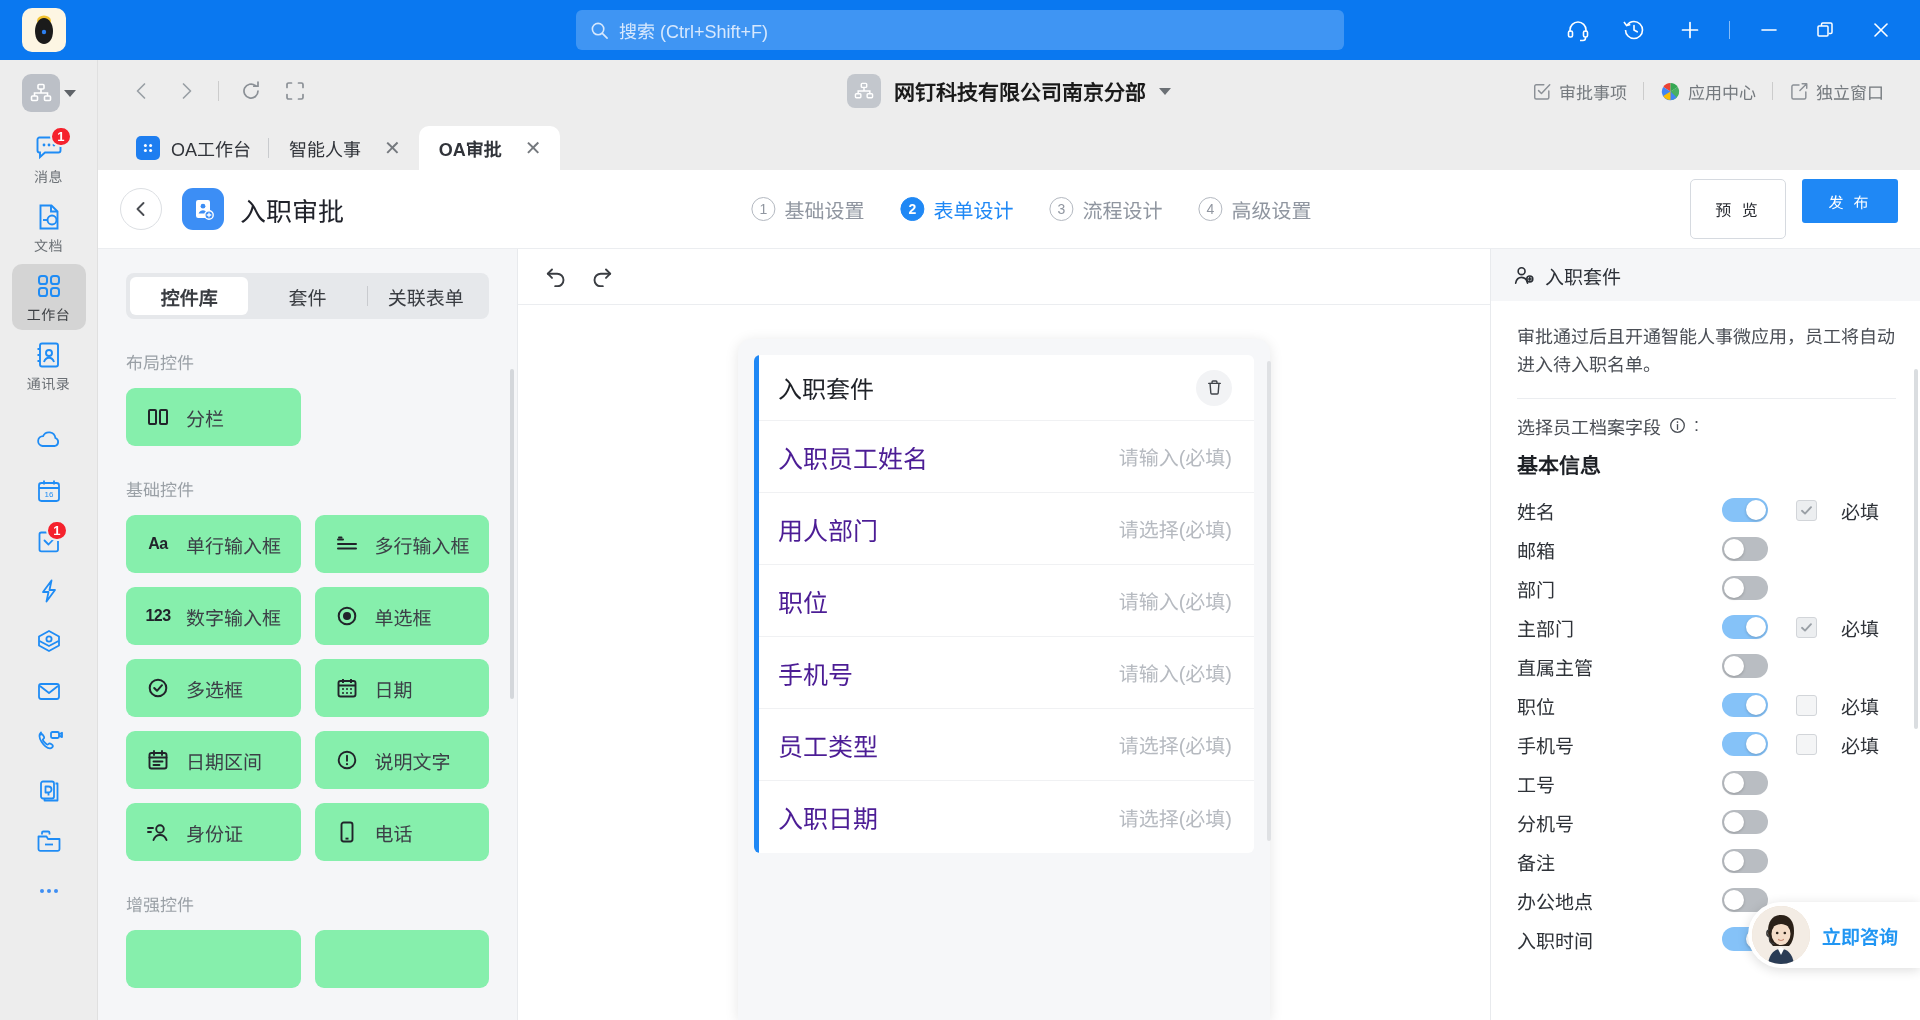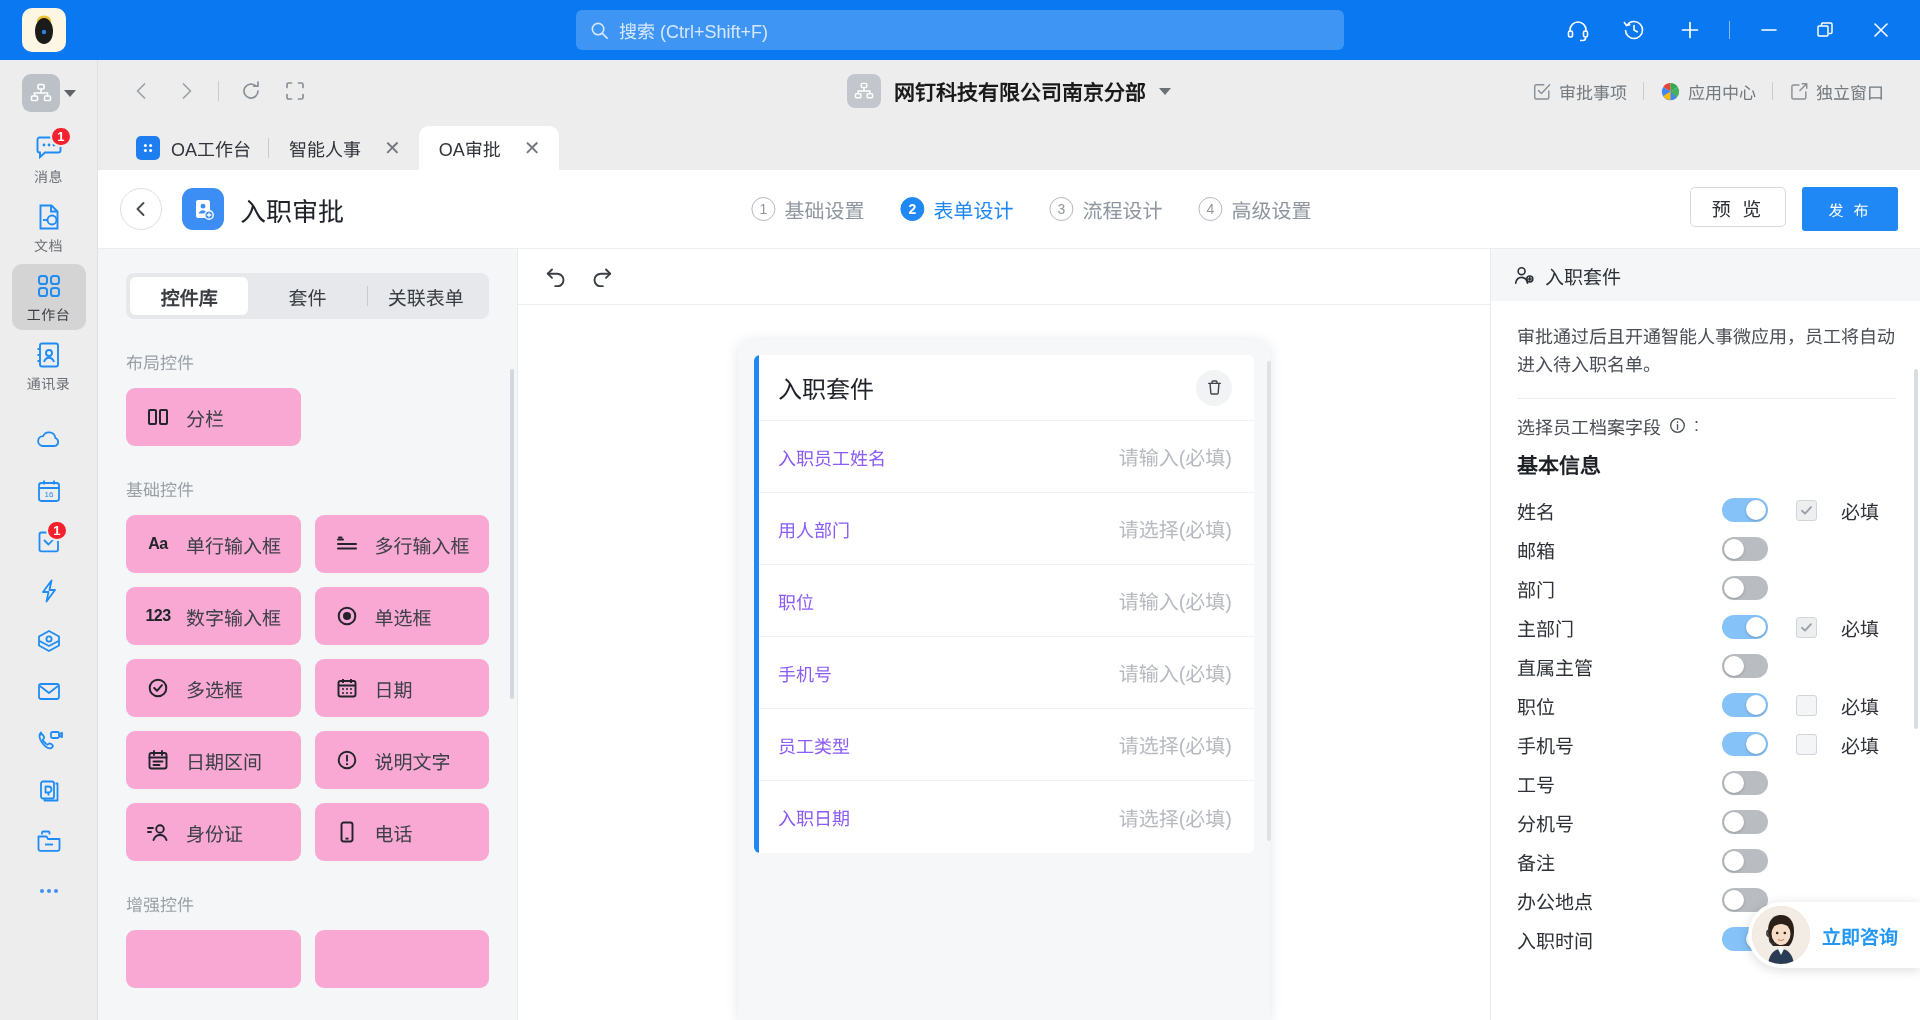--- a/index.html
+++ b/index.html
@@ -81,64 +81,64 @@
   .nav-link { display: flex; align-items: center; gap: 7px; font-size: 17px; color: #74797e; padding: 0 14px; }
   .nav-vsep { width:1px; height:18px; background:#ccc; }
 
   
   .tabstrip { height: 48px; display: flex; align-items: flex-end; padding-left: 18px; }
   .tab {
     height: 44px; display: flex; align-items: center; gap: 11px;
     padding: 0 18px 0 20px; font-size: 18px; color: #31343a;
     border-radius: 10px 10px 0 0; position: relative;
   }
-  .tab.active { background: #fff; }
+  .tab.active { background: #fff; font-weight: bold; }
   .tab .tabsep { position:absolute; right:0; top:12px; width:1px; height:20px; background:#c9cbce; }
   .tab-x { font-size: 20px; color: #75797e; line-height: 1; margin-left: 12px; }
   .tab-ico { width: 24px; height: 24px; border-radius: 5px; background: #1e7ef0; display:flex;align-items:center;justify-content:center; }
 
   
   .page { flex: 1; background: #fff; display: flex; flex-direction: column; min-height: 0; }
   .page-head { height: 78px; flex: 0 0 78px; display: flex; align-items: center; padding: 0 22px; position: relative; }
   .back-circle { width: 42px; height: 42px; border-radius: 50%; border: 1px solid #dcdfe3; display:flex;align-items:center;justify-content:center; color:#4a4d52; }
   .app-ico { width: 42px; height: 42px; border-radius: 11px; background: #3c8ef5; margin-left: 20px; display:flex;align-items:center;justify-content:center; }
   .page-title { font-size: 26px; color: #20222a; margin-left: 16px; }
   .steps { position: absolute; left: 50%; transform: translateX(-46%); display: flex; align-items: center; gap: 36px; }
   .step { display: flex; align-items: center; gap: 9px; font-size: 20px; color: #9096a0; }
   .step .num {
     width: 24px; height: 24px; border-radius: 50%; border: 1.5px solid #b3b8c0;
     display: flex; align-items: center; justify-content: center; font-size: 14px; color: #9096a0;
   }
   .step.active { color: #1f88f5; }
   .step.active .num { background: #1f88f5; border-color: #1f88f5; color: #fff; font-weight: 700; }
   .page-actions { position: absolute; right: 22px; display: flex; gap: 16px; }
   .btn-ghost {
-    width: 96px; height: 40px; border: 1px solid #d6dae0; border-radius: 5px; background: #fff;
-    color: #2a2d33; font-size: 19px; letter-spacing: 3px; display:flex;align-items:center;justify-content:center;
+    width: 96px; height: 60px; border: 1px solid #d6dae0; border-radius: 5px; background: #fff;
+    color: #2a2d33; font-size: 16px; letter-spacing: 3px; display:flex;align-items:center;justify-content:center;
   }
   .btn-primary {
     width: 96px; height: 44px; border-radius: 3px; background: #1f88f5; color:#fff;
     font-size: 15px; letter-spacing: 3px; display:flex;align-items:center;justify-content:center;
   }
 
   .workspace { flex: 1; display: flex; min-height: 0; border-top: 1px solid #ebedf0; }
 
   
   .library { width: 420px; flex: 0 0 420px; background: #f5f6f8; border-right: 1px solid #e8eaed; position: relative; overflow: hidden; }
   .lib-inner { padding: 24px 28px 0 28px; }
   .seg {
     height: 46px; background: #e6e8eb; border-radius: 8px; display: flex; align-items: center; padding: 4px;
   }
   .seg-item { flex: 1; height: 38px; display:flex;align-items:center;justify-content:center; font-size: 19px; color:#3a3d42; border-radius:6px; position:relative; }
   .seg-item.active { background:#fff; font-weight: 600; }
   .seg-item .vsep { position:absolute; left:0; top:9px; width:1px; height:20px; background:#c9cbcf; }
   .lib-group { font-size: 17px; color: #9aa0a6; margin: 30px 0 14px; }
   .lib-grid { display: grid; grid-template-columns: 1fr 1fr; gap: 14px; }
   .lib-card {
-    height: 58px; background: #f9a8d4; border-radius: 9px; display: flex; align-items: center;
+    height: 58px; background: #86efac; border-radius: 9px; display: flex; align-items: center;
     padding-left: 20px; gap: 16px; font-size: 19px; color: #3c4047;
   }
   .lib-card .ic { width: 24px; height: 24px; display:flex;align-items:center;justify-content:center; color:#21242a; }
   .lib-card .ic-txt { font-size: 16px; font-weight: 700; letter-spacing: -.5px; }
   .lib-scroll { position: absolute; right: 3px; top: 120px; width: 4px; height: 330px; background: #d4d7db; border-radius: 3px; }
 
   
   .canvas { flex: 1; display: flex; flex-direction: column; min-width: 0; background: #fff; }
   .canvas-bar { height: 56px; flex: 0 0 56px; display: flex; align-items: center; padding: 0 26px; border-bottom: 1px solid #ebedf0; }
   .cb-left { display: flex; gap: 22px; color: #3a3d42; }
@@ -151,21 +151,21 @@
     width: 532px; background: #f6f7f9; border-radius: 14px 14px 0 0;
     box-shadow: 0 2px 14px rgba(0,0,0,.10); padding: 16px 16px 0; position: relative;
   }
   .form-card { background: #fff; border-radius: 6px; overflow: hidden; position: relative; }
   .form-card::before { content:""; position:absolute; left:0; top:0; bottom:0; width:5px; background:#1f88f5; }
   .fc-head { height: 66px; display: flex; align-items: center; padding: 0 22px 0 24px; border-bottom: 1px solid #f0f1f3; }
   .fc-title { font-size: 24px; color: #1e2127; }
   .fc-del { margin-left: auto; width: 36px; height: 36px; border-radius: 50%; background: #f2f3f5; display:flex;align-items:center;justify-content:center; color:#41454b; }
   .fc-row { height: 72px; display: flex; align-items: center; padding: 0 22px 0 24px; border-bottom: 1px solid #f0f1f3; }
   .fc-row:last-child { border-bottom: none; }
-  .fc-label { font-size: 18px; color: #8b5cf6; }
+  .fc-label { font-size: 25px; color: #4c1d95; }
   .fc-ph { margin-left: auto; font-size: 20px; color: #b6bac0; }
   .canvas-scroll { position:absolute; right:-1px; top:22px; width:4px; height:480px; background:#dfe1e4; border-radius:3px; }
 
   
   .rpanel { width: 430px; flex: 0 0 430px; border-left: 1px solid #e8eaed; background: #fff; display: flex; flex-direction: column; min-height: 0; position: relative; }
   .rp-head { height: 52px; flex: 0 0 52px; display: flex; align-items: center; gap: 11px; padding: 0 22px; background: #f5f6f8; font-size: 19px; color: #2c3037; }
   .rp-body { flex: 1; padding: 22px 24px 0 26px; overflow: hidden; }
   .rp-desc { font-size: 18px; color: #4a4e55; line-height: 1.58; }
   .rp-hr { height: 1px; background: #ebedf0; margin: 18px 0 14px; }
   .rp-sub { font-size: 18px; color: #4a4e55; display: flex; align-items: center; gap: 8px; }

